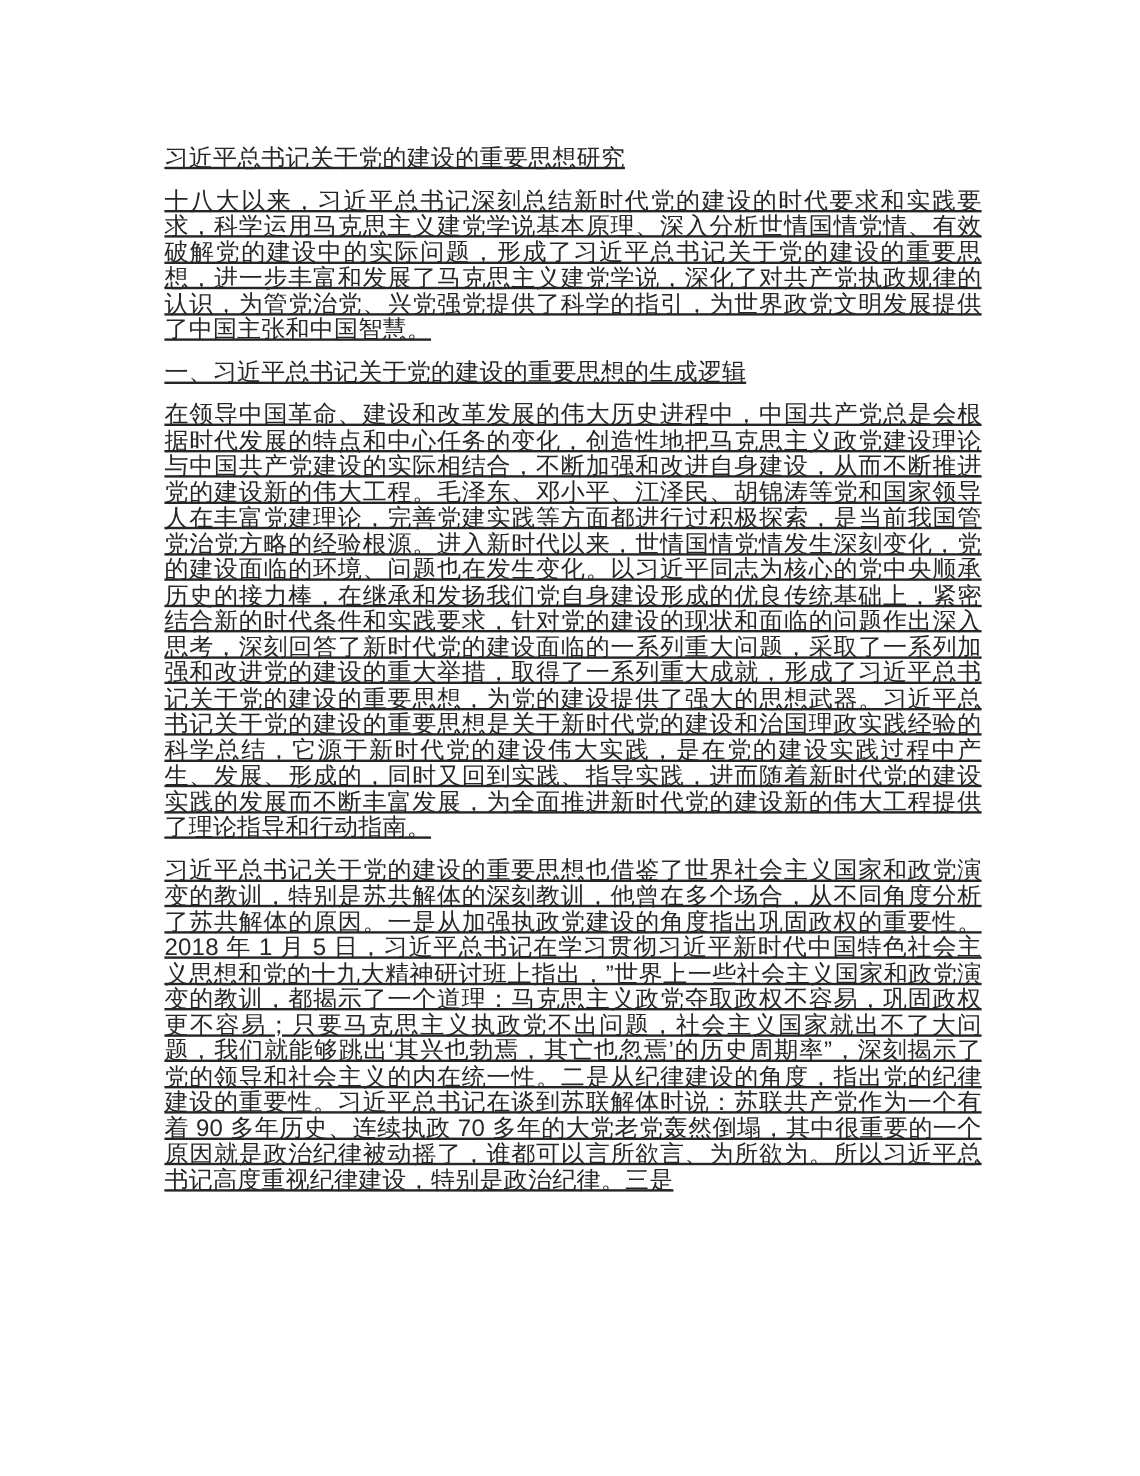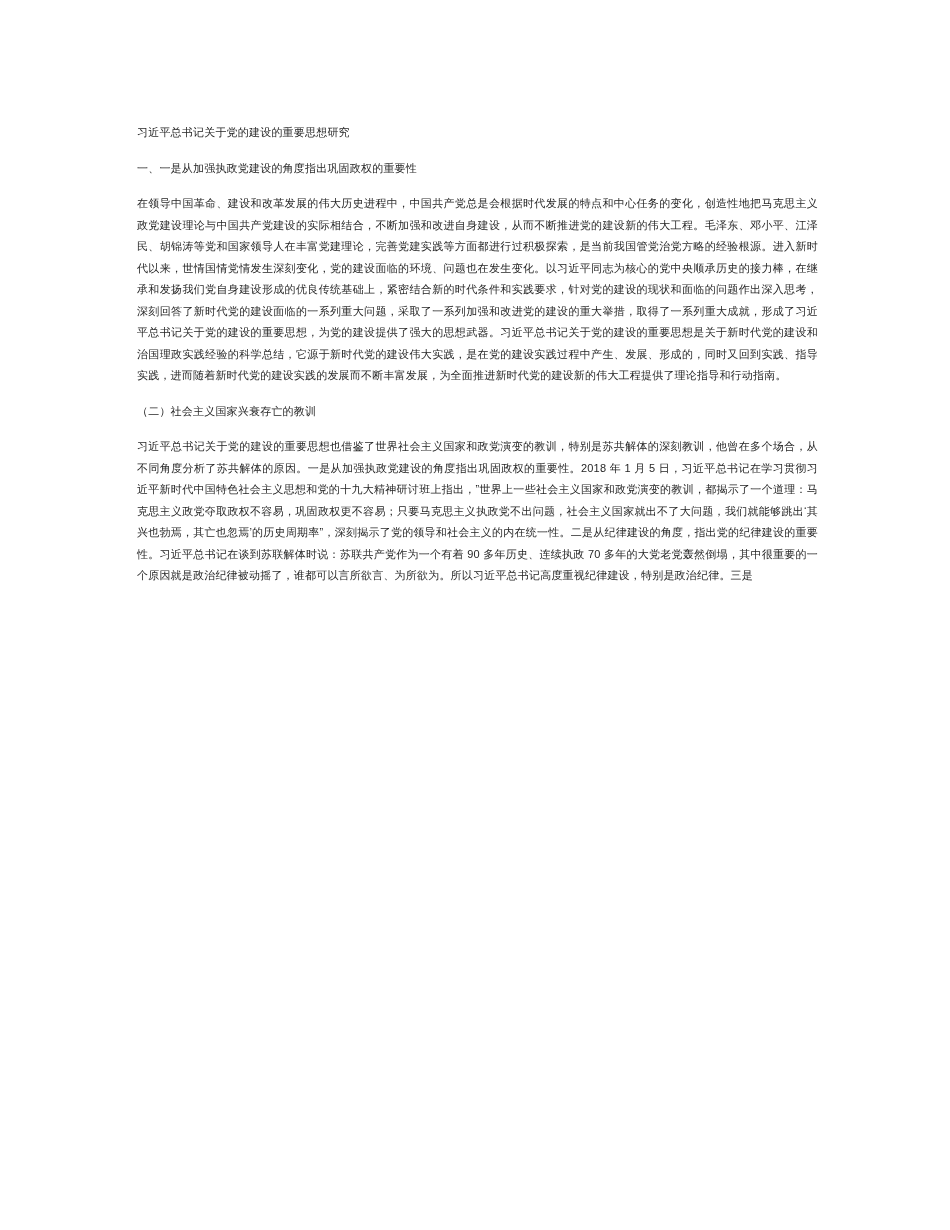--- a/index.html
+++ b/index.html
@@ -18,38 +18,39 @@
   .page {
     position: absolute;
     left: 137px;
     top: 122px;
     width: 681px;
   }
   .doc-title,
   .heading,
   .para {
     margin: 0 0 14px 0;
-    font-size: 11px;
+    font-size: 20px;
     line-height: 21.5px;
     font-weight: normal;
     letter-spacing: 0.2px;
+    text-decoration: underline;
   }
   .para {
     text-align: justify;
     text-justify: inter-ideograph;
   }
 </style>
 </head>
 <body style="background: rgb(255, 255, 255); color: rgb(38, 38, 38);">
 
 <div class="page">
   <h1 class="doc-title">习近平总书记关于党的建设的重要思想研究</h1>
 
+  <p class="para">十八大以来，习近平总书记深刻总结新时代党的建设的时代要求和实践要求，科学运用马克思主义建党学说基本原理、深入分析世情国情党情、有效破解党的建设中的实际问题，形成了习近平总书记关于党的建设的重要思想，进一步丰富和发展了马克思主义建党学说，深化了对共产党执政规律的认识，为管党治党、兴党强党提供了科学的指引，为世界政党文明发展提供了中国主张和中国智慧。</p>
 
-  <h2 class="heading">一、一是从加强执政党建设的角度指出巩固政权的重要性</h2>
+  <h2 class="heading">一、习近平总书记关于党的建设的重要思想的生成逻辑</h2>
 
 
   <p class="para">在领导中国革命、建设和改革发展的伟大历史进程中，中国共产党总是会根据时代发展的特点和中心任务的变化，创造性地把马克思主义政党建设理论与中国共产党建设的实际相结合，不断加强和改进自身建设，从而不断推进党的建设新的伟大工程。毛泽东、邓小平、江泽民、胡锦涛等党和国家领导人在丰富党建理论，完善党建实践等方面都进行过积极探索，是当前我国管党治党方略的经验根源。进入新时代以来，世情国情党情发生深刻变化，党的建设面临的环境、问题也在发生变化。以习近平同志为核心的党中央顺承历史的接力棒，在继承和发扬我们党自身建设形成的优良传统基础上，紧密结合新的时代条件和实践要求，针对党的建设的现状和面临的问题作出深入思考，深刻回答了新时代党的建设面临的一系列重大问题，采取了一系列加强和改进党的建设的重大举措，取得了一系列重大成就，形成了习近平总书记关于党的建设的重要思想，为党的建设提供了强大的思想武器。习近平总书记关于党的建设的重要思想是关于新时代党的建设和治国理政实践经验的科学总结，它源于新时代党的建设伟大实践，是在党的建设实践过程中产生、发展、形成的，同时又回到实践、指导实践，进而随着新时代党的建设实践的发展而不断丰富发展，为全面推进新时代党的建设新的伟大工程提供了理论指导和行动指南。</p>
 
-  <h3 class="heading">（二）社会主义国家兴衰存亡的教训</h3>
 
   <p class="para">习近平总书记关于党的建设的重要思想也借鉴了世界社会主义国家和政党演变的教训，特别是苏共解体的深刻教训，他曾在多个场合，从不同角度分析了苏共解体的原因。一是从加强执政党建设的角度指出巩固政权的重要性。2018 年 1 月 5 日，习近平总书记在学习贯彻习近平新时代中国特色社会主义思想和党的十九大精神研讨班上指出，”世界上一些社会主义国家和政党演变的教训，都揭示了一个道理：马克思主义政党夺取政权不容易，巩固政权更不容易；只要马克思主义执政党不出问题，社会主义国家就出不了大问题，我们就能够跳出‘其兴也勃焉，其亡也忽焉’的历史周期率”，深刻揭示了党的领导和社会主义的内在统一性。二是从纪律建设的角度，指出党的纪律建设的重要性。习近平总书记在谈到苏联解体时说：苏联共产党作为一个有着 90 多年历史、连续执政 70 多年的大党老党轰然倒塌，其中很重要的一个原因就是政治纪律被动摇了，谁都可以言所欲言、为所欲为。所以习近平总书记高度重视纪律建设，特别是政治纪律。三是</p>
 </div>
 
 </body></html>

